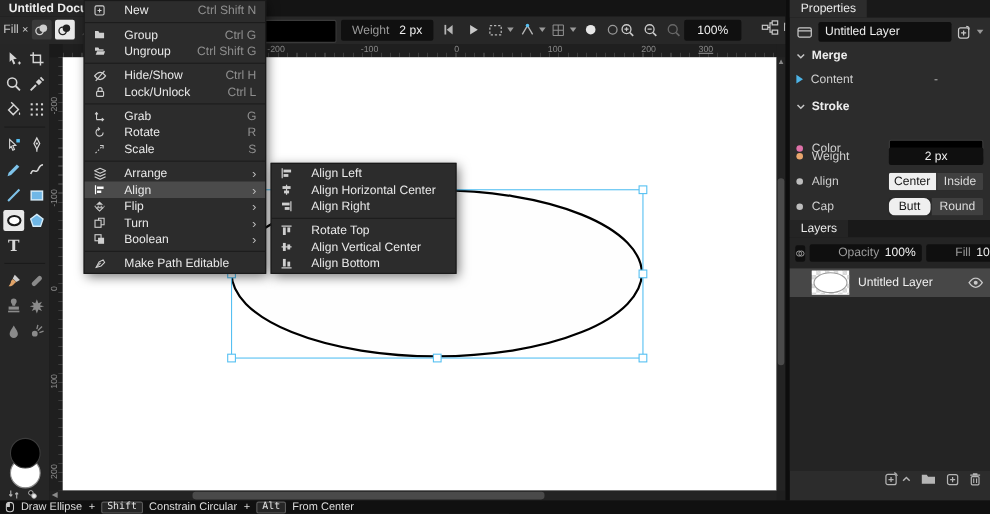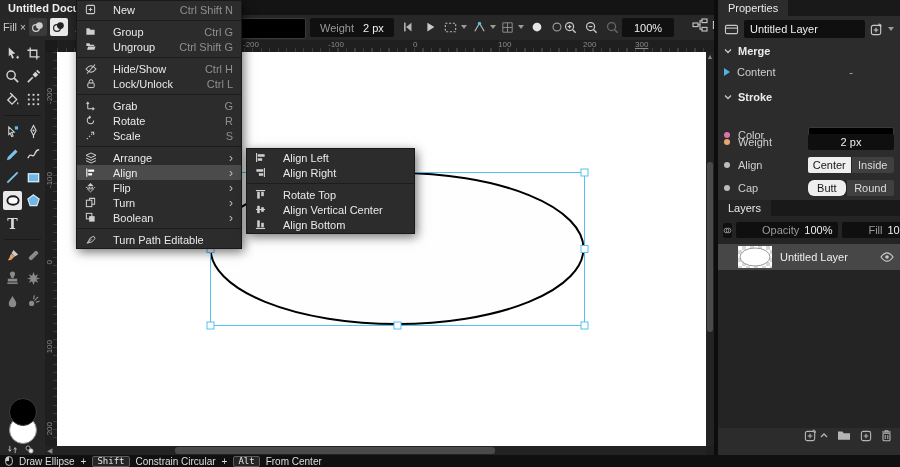--- a/index.html
+++ b/index.html
@@ -820,34 +820,44 @@
       <span class="mi-arrow">›</span>
     </div>
     <div class="msep"></div>
     <div class="mi">
       <span class="mi-ic">
         <svg width="12" height="11" viewBox="0 0 12 12">
             <path d="M2 10 L5 4.5 9 2.5 10.5 5 7 8.5z" fill="none" stroke="#cfcfcf" stroke-width="1"></path>
             <line x1="2" y1="10" x2="6.5" y2="5.5" stroke="#cfcfcf" stroke-width="1"></line>
           </svg>
       </span>
-      <span class="mi-label">Turn Path Editable</span>
+      <span class="mi-label">Make Path Editable</span>
     </div>
   </div>
 
   <div class="menu menu-sub">
     <div class="mi">
       <span class="mi-ic">
         <svg width="11" height="11" viewBox="0 0 12 12">
             <line x1="1.7" y1="1" x2="1.7" y2="11" stroke="#cfcfcf" stroke-width="1.2"></line>
             <rect x="3" y="2.4" width="7.5" height="2.8" fill="#cfcfcf"></rect>
             <rect x="3" y="6.8" width="4.8" height="2.8" fill="#cfcfcf"></rect>
           </svg>
       </span>
       <span class="mi-label">Align Left</span>
+    </div>
+    <div class="mi">
+      <span class="mi-ic">
+        <svg width="11" height="11" viewBox="0 0 12 12">
+            <line x1="6" y1="1" x2="6" y2="11" stroke="#cfcfcf" stroke-width="1.2"></line>
+            <rect x="2" y="2.4" width="8" height="2.8" fill="#cfcfcf"></rect>
+            <rect x="3.5" y="6.8" width="5" height="2.8" fill="#cfcfcf"></rect>
+          </svg>
+      </span>
+      <span class="mi-label">Align Horizontal Center</span>
     </div>
     <div class="mi">
       <span class="mi-ic">
         <svg width="11" height="11" viewBox="0 0 12 12">
             <line x1="10.3" y1="1" x2="10.3" y2="11" stroke="#cfcfcf" stroke-width="1.2"></line>
             <rect x="1.5" y="2.4" width="7.5" height="2.8" fill="#cfcfcf"></rect>
             <rect x="4.2" y="6.8" width="4.8" height="2.8" fill="#cfcfcf"></rect>
           </svg>
       </span>
       <span class="mi-label">Align Right</span>

